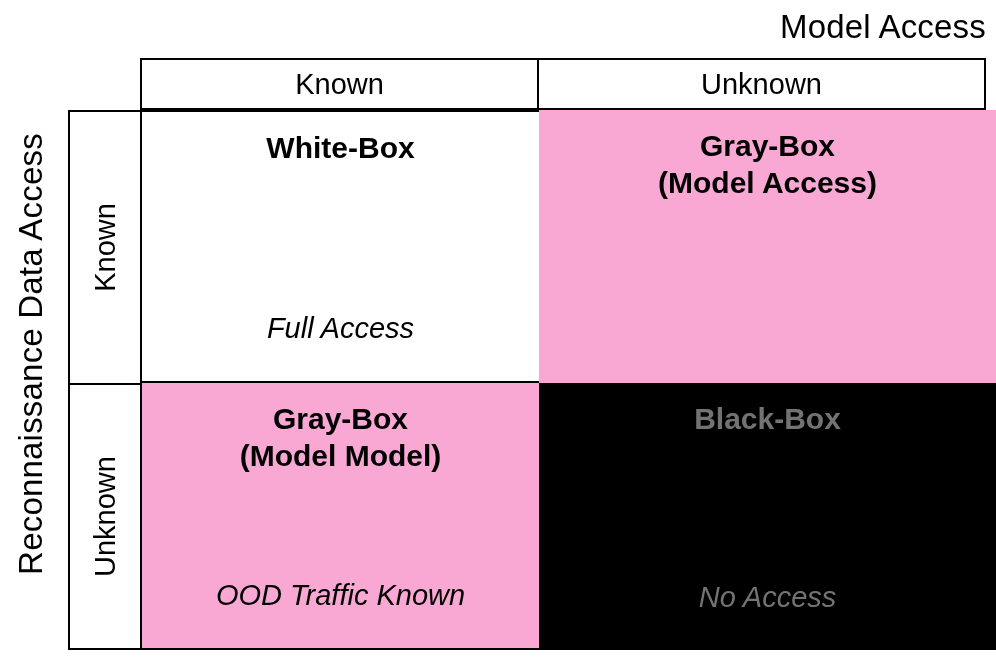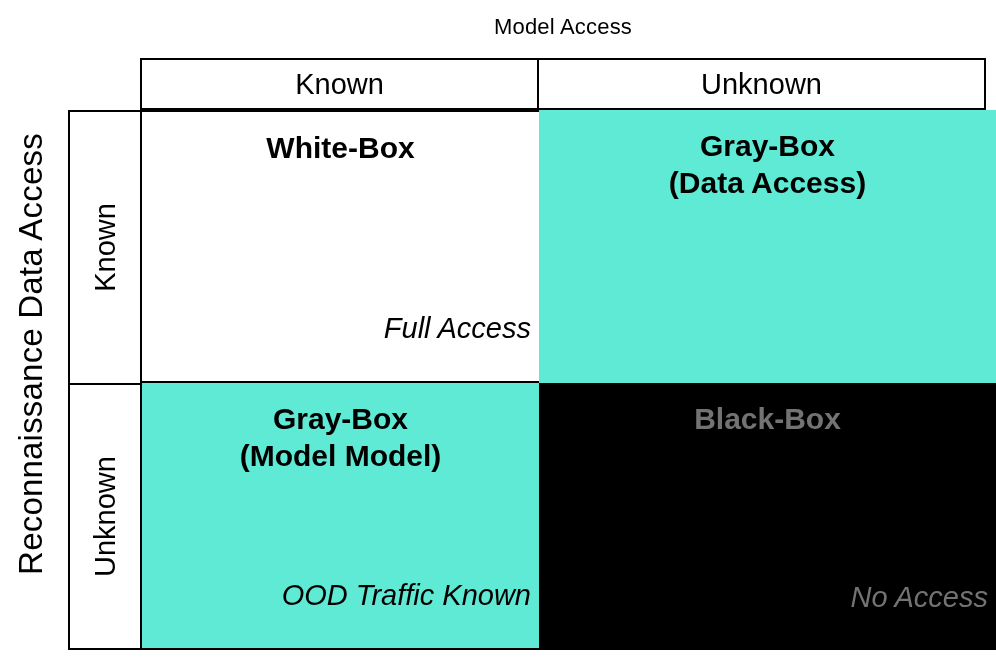--- a/index.html
+++ b/index.html
@@ -18,22 +18,22 @@
 
   
   #col-axis-title {
     position: absolute;
     left: 140px;
     top: 2px;
     width: 846px;
     height: 50px;
     display: flex;
     align-items: center;
-    justify-content: center;
-    font-size: 22px;
+    justify-content: flex-end;
+    font-size: 33px;
     font-weight: 400;
     letter-spacing: 0.2px;
     white-space: nowrap;
   }
 
   
   #row-axis-title {
     position: absolute;
     left: 0px;
     top: 58px;
@@ -114,41 +114,41 @@
     display: grid;
     grid-template-columns: 399px 457px;
     grid-template-rows: 273px 267px;
   }
   .cell {
     position: relative;
     box-sizing: border-box;
     overflow: hidden;
   }
   .cell.c-white  { background: #ffffff; border: 2px solid #000000; border-top: 2px solid #000000; }
-  .cell.c-gray   { background: #5eead4; }
+  .cell.c-gray   { background: #f9a8d4; }
   .cell.c-black  { background: #000000; }
 
   .cell-title {
     position: absolute;
     left: 0;
     right: 0;
     top: 18px;
     text-align: center;
     font-size: 30px;
     font-weight: bold;
     line-height: 1.22;
     padding: 0 12px;
     box-sizing: border-box;
   }
   .cell-sub {
     position: absolute;
     left: 0;
     right: 0;
     bottom: 36px;
-    text-align: right;
+    text-align: center;
     font-size: 29px;
     font-style: italic;
     font-weight: 400;
     padding: 0 8px;
     box-sizing: border-box;
   }
   .on-dark { color: #737373; }
 
   
   #cell-gray-model { border-left: 2px solid #000000; border-bottom: 2px solid #000000; }
@@ -188,21 +188,21 @@
   <div class="cell c-white" id="cell-white">
     <div class="cell-title">
       <div>White-Box</div>
     </div>
     <div class="cell-sub">Full Access</div>
   </div>
 
   <div class="cell c-gray" id="cell-gray-data">
     <div class="cell-title">
       <div>Gray-Box</div>
-      <div>(Data Access)</div>
+      <div>(Model Access)</div>
     </div>
   </div>
 
   <div class="cell c-gray" id="cell-gray-model">
     <div class="cell-title">
       <div>Gray-Box</div>
       <div>(Model Model)</div>
     </div>
     <div class="cell-sub">OOD Traffic Known</div>
   </div>

